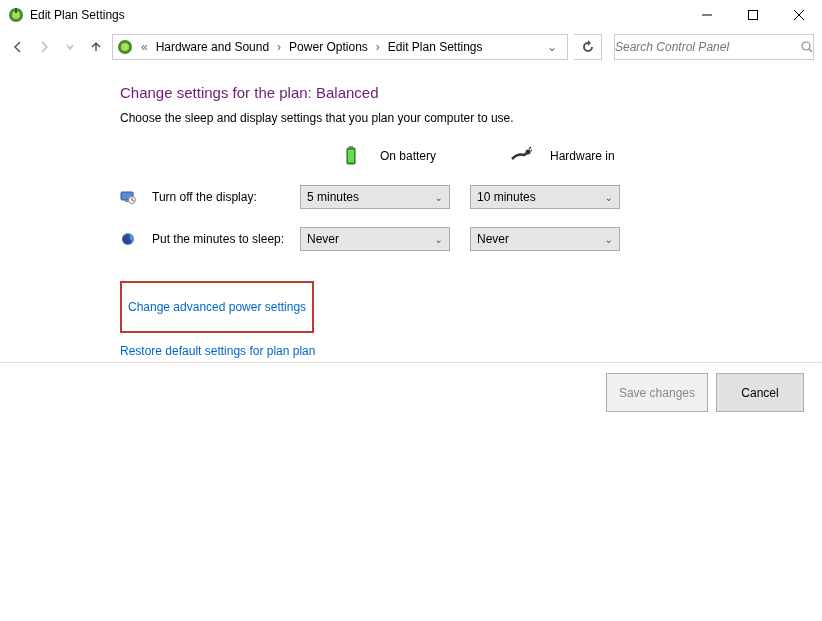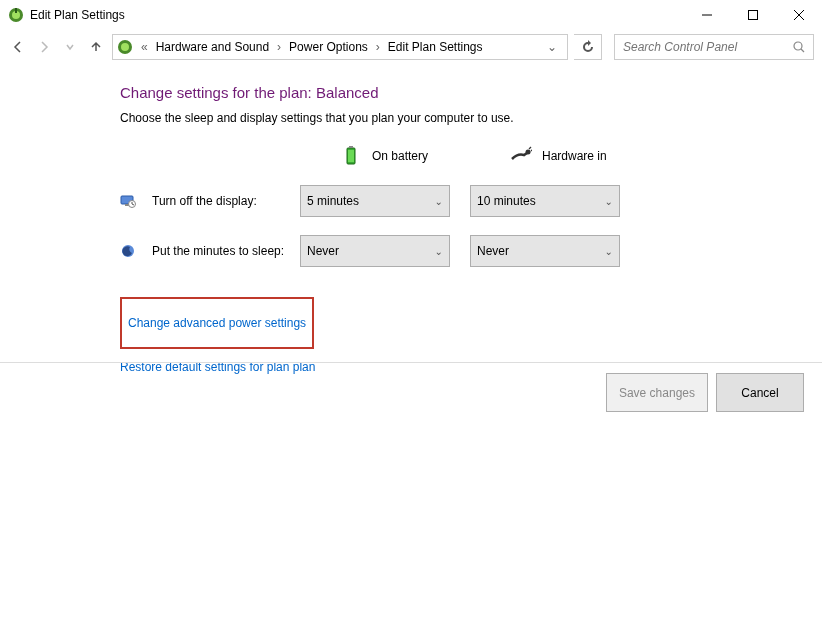--- a/index.html
+++ b/index.html
@@ -66,21 +66,21 @@
       border-left: none;
       display: flex; align-items: center; justify-content: center;
       color: #555;
     }
     .search-box {
       width: 200px;
       height: 26px;
       border: 1px solid #ccc;
       display: flex;
       align-items: center;
-      padding: 0 8px;
+      padding: 0 0;
       margin-left: 6px;
     }
     .search-input {
       flex: 1; border: none; outline: none;
       font-size: 12px; color: #888;
       font-style: italic;
     }
     .search-icon { color: #888; }
     .content {
       padding: 20px 0 0 120px;
@@ -98,38 +98,38 @@
     .cols-header {
       display: flex;
       align-items: center;
       margin-bottom: 18px;
     }
     .col-label-spacer { width: 180px; }
     .col-hdr {
       width: 170px;
       display: flex;
       align-items: center;
-      gap: 10px;
+      gap: 18px;
     }
     .battery-icon, .plug-icon { width: 22px; height: 22px; }
     .row {
       display: flex;
       align-items: center;
       margin-bottom: 18px;
     }
     .row-label {
       width: 180px;
       display: flex;
       align-items: center;
       gap: 16px;
     }
     .row-icon { width: 16px; height: 16px; }
     .sel {
       width: 150px;
-      height: 32px;
+      height: 24px;
       background: #e5e5e5;
       border: 1px solid #adadad;
       display: flex;
       align-items: center;
       padding: 0 6px;
       margin-right: 20px;
     }
     .sel-text { flex: 1; }
     .sel-chev { color: #555; font-size: 10px; }
     .links { margin-top: 30px; }

